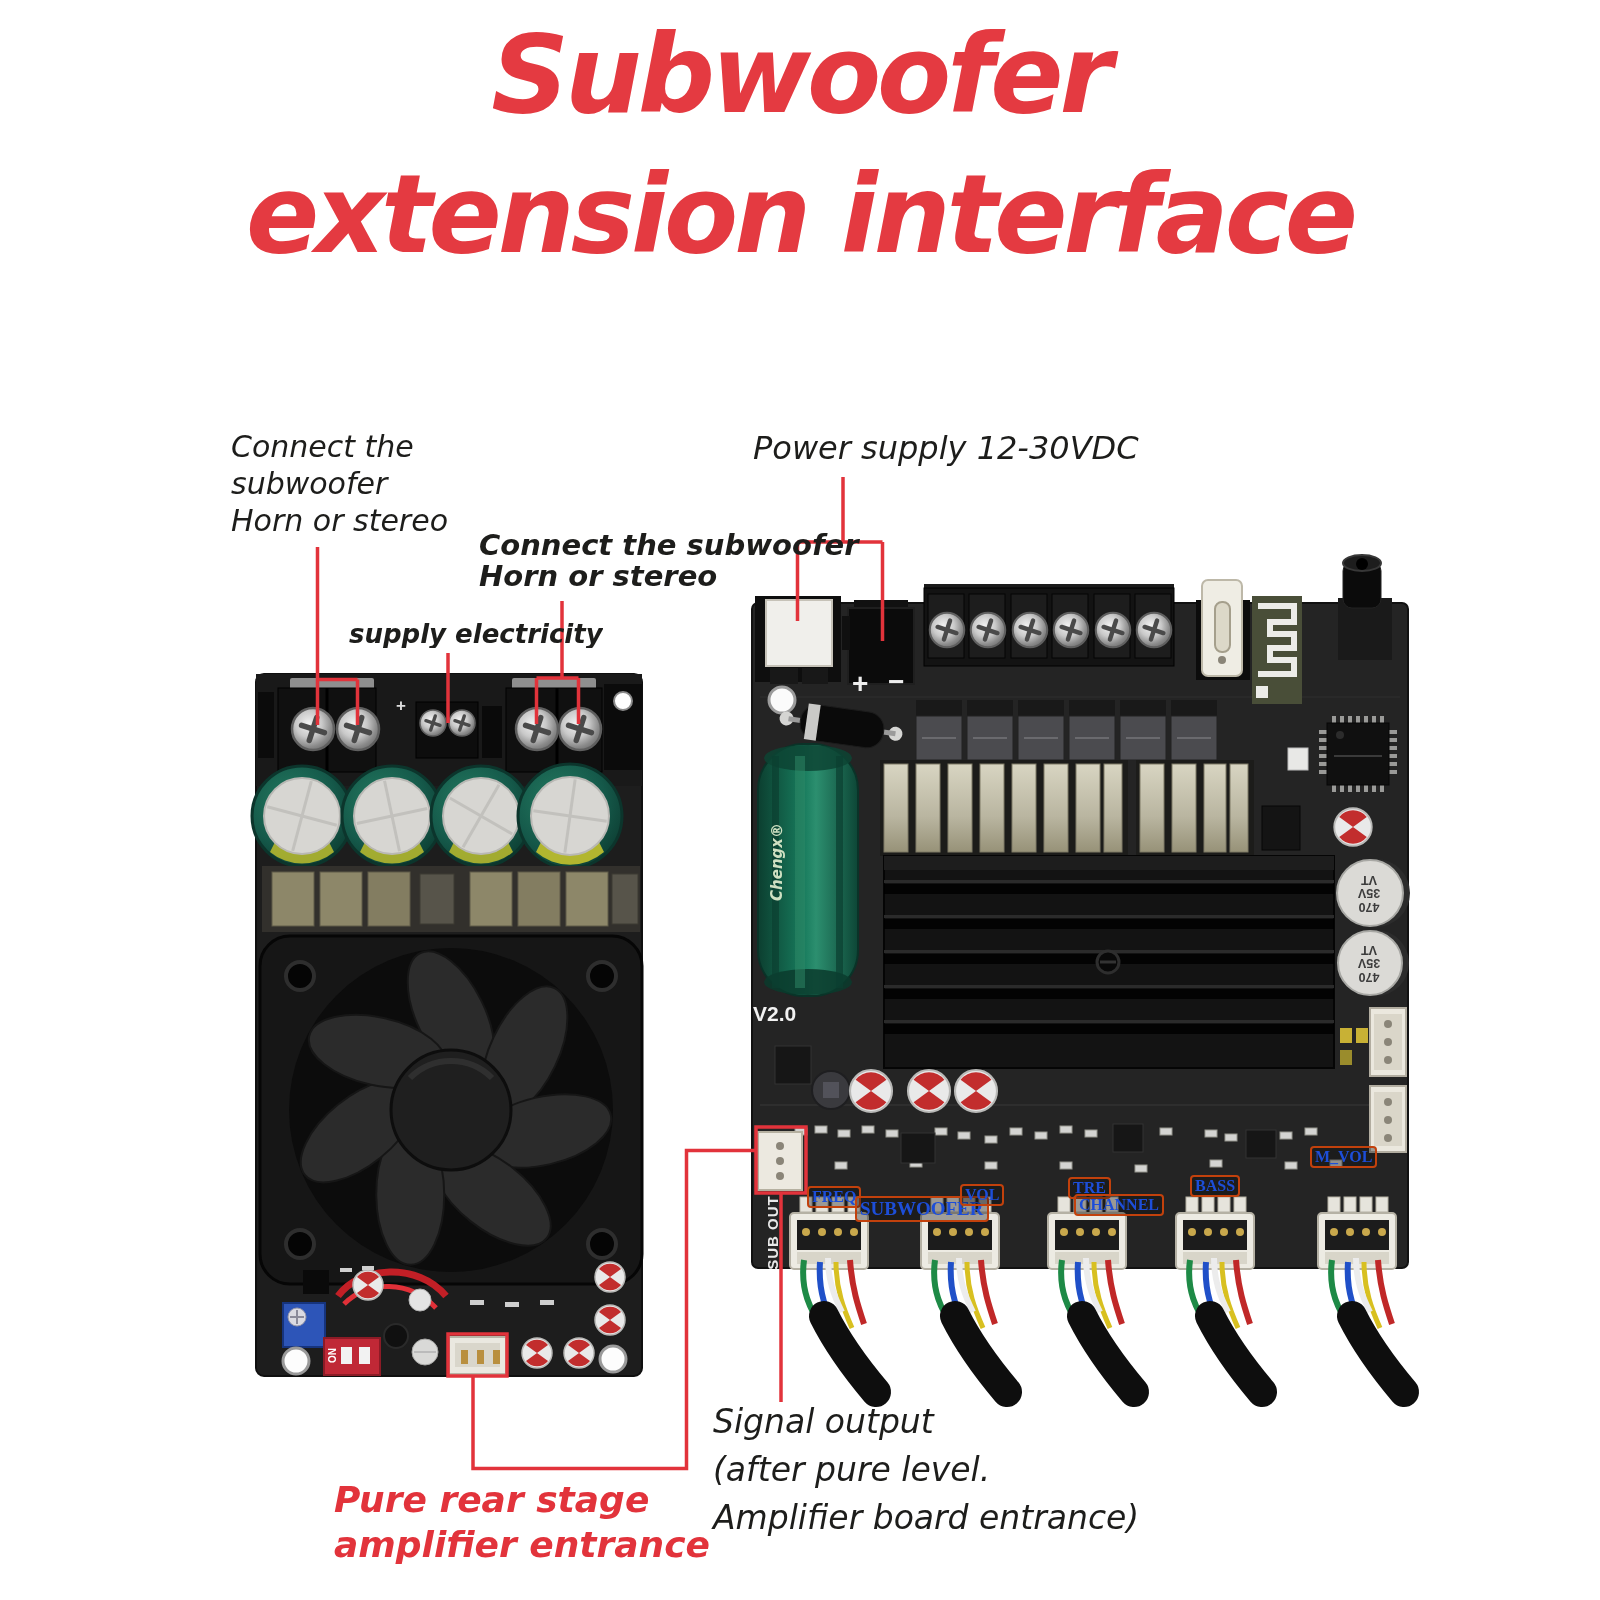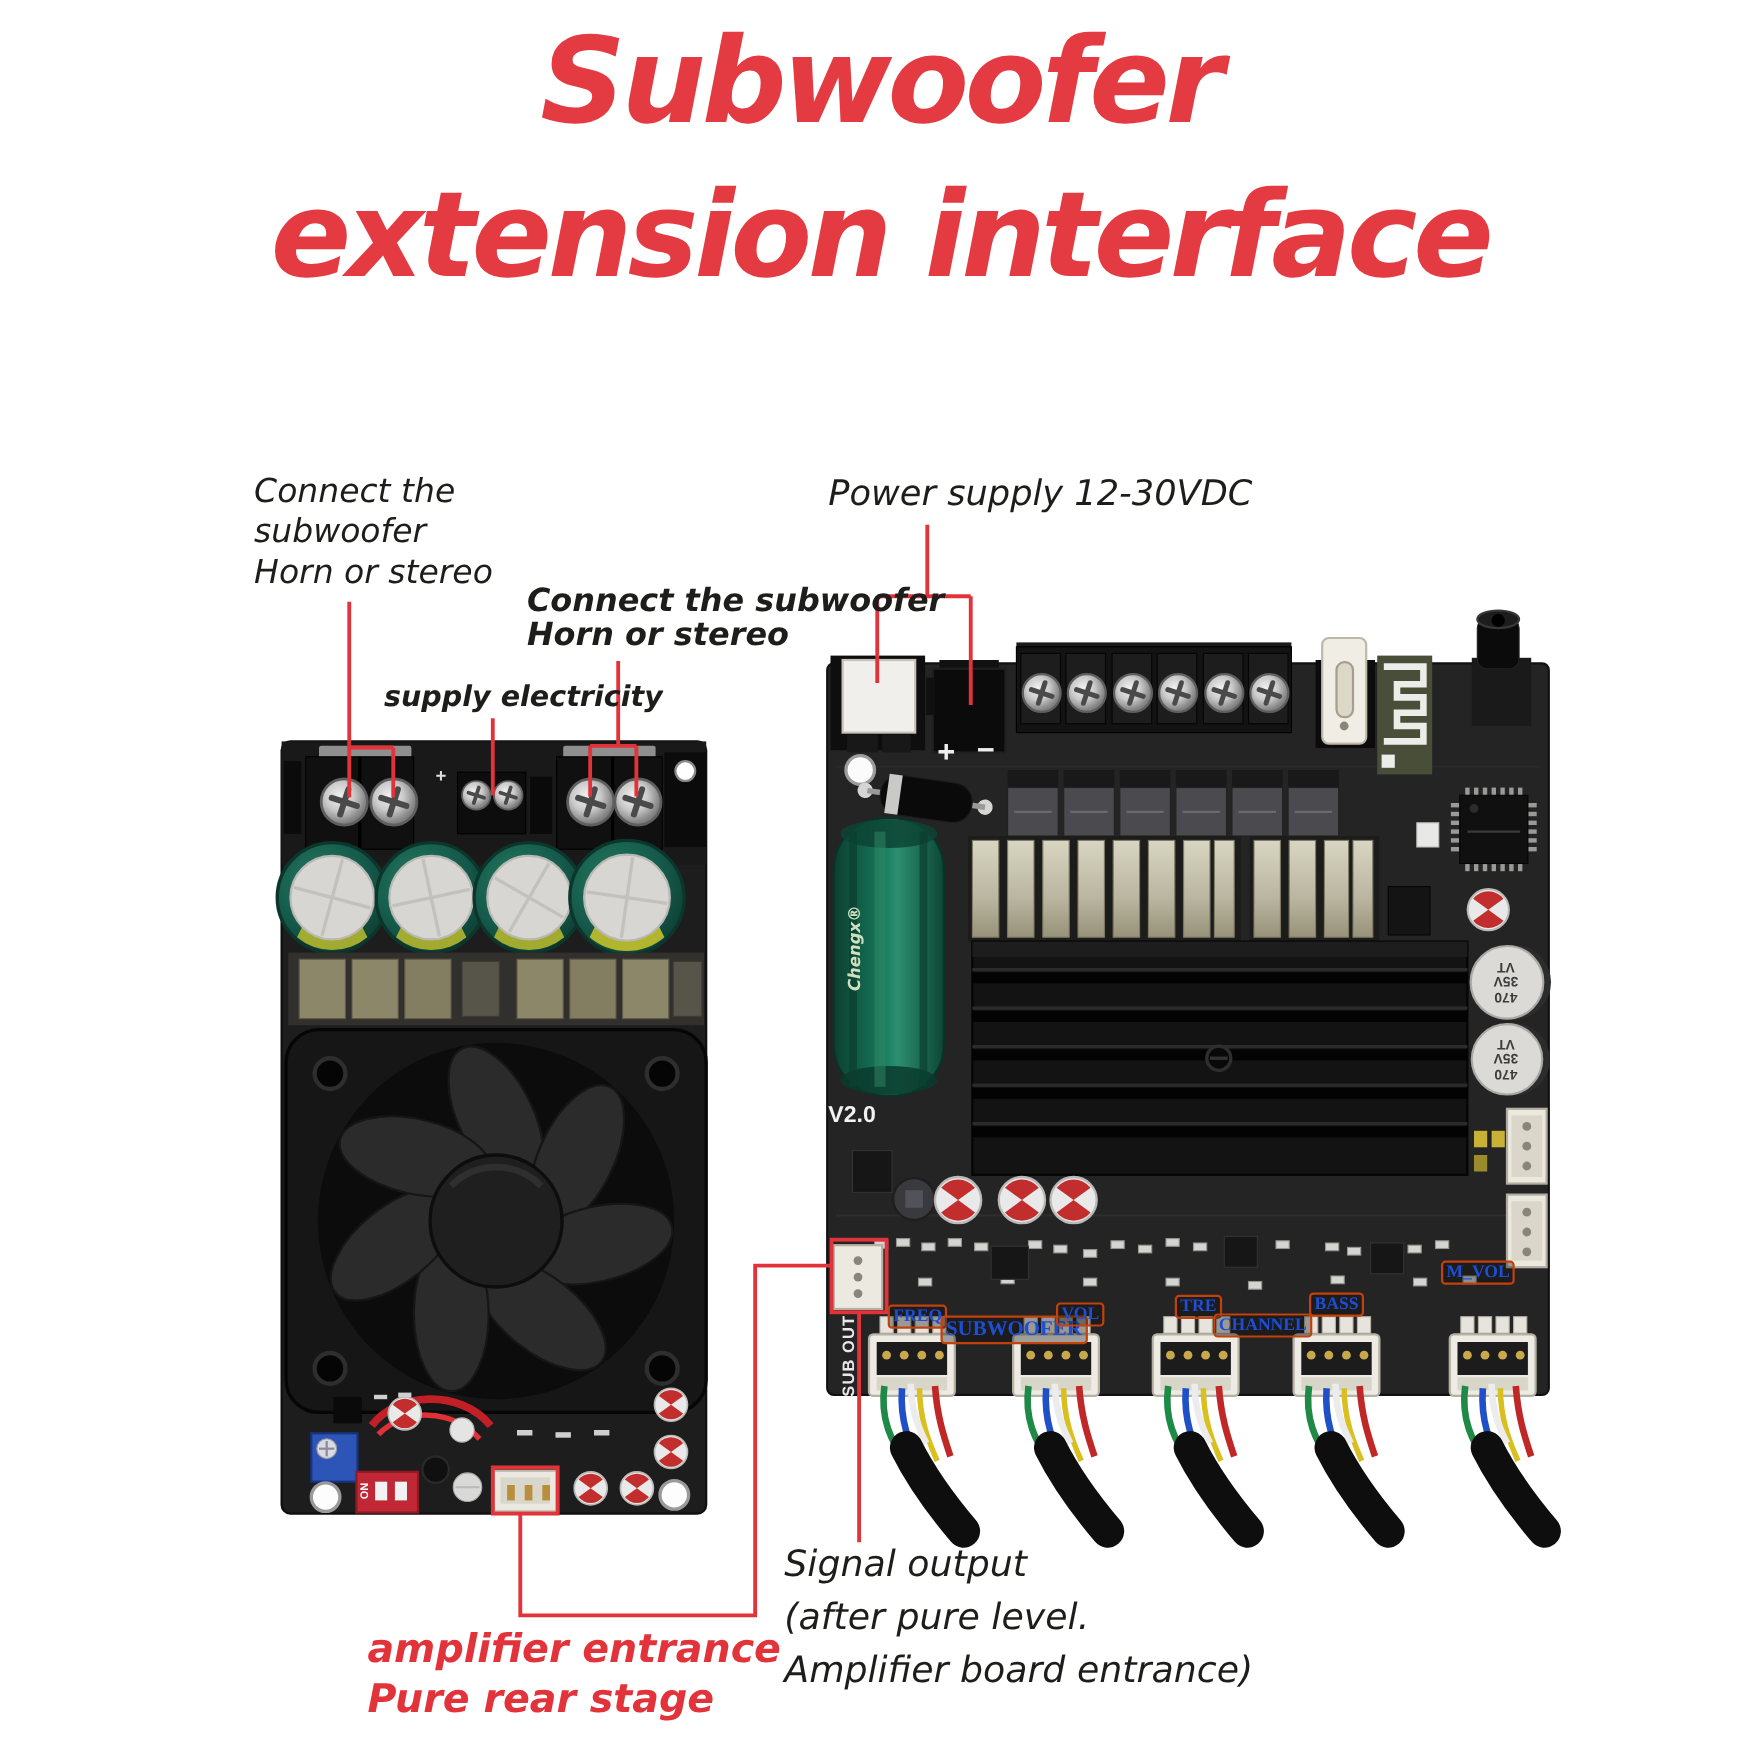--- a/index.html
+++ b/index.html
@@ -18,21 +18,21 @@
   .ann-se{left:349px;top:617px;font-size:26px;height:31px;overflow:hidden;line-height:34px;font-weight:bold;}
   .ann-ss{left:713px;top:1398px;font-size:33px;line-height:48px;}
   .ann-pr{left:334px;top:1477px;font-size:36px;line-height:45px;font-weight:bold;color:#e2333b;}
   .pcb-label{position:absolute;border:2px solid #c2410c;border-radius:4px;color:#1d4ed8;
              background:rgba(15,15,15,.35);font-family:Liberation Serif, serif;
              font-weight:bold;padding:0 3px;line-height:1.15;}
   .lb-freq{left:807px;top:1186px;font-size:16px;}
   .lb-sub{left:855px;top:1196px;font-size:19px;}
   .lb-vol{left:960px;top:1184px;font-size:16px;}
   .lb-tre{left:1068px;top:1177px;font-size:16px;}
-  .lb-chn{left:1103px;top:1194px;font-size:16px;}
+  .lb-chn{left:1074px;top:1194px;font-size:16px;}
   .lb-bass{left:1190px;top:1175px;font-size:16px;}
   .lb-mvol{left:1310px;top:1146px;font-size:16px;}
   .vtext{position:absolute;color:#e8e8e8;font-family:"Liberation Sans",sans-serif;font-weight:bold;}
   .lb-subout{left:730px;top:1224px;width:84px;font-size:15px;text-align:center;transform:rotate(-90deg);letter-spacing:1px;}
   .lb-v20{left:753px;top:1002px;color:#f2f2f2;font-size:21px;font-weight:bold;font-family:"Liberation Sans",sans-serif;}
   .lb-on{left:317px;top:1350px;width:30px;font-size:10px;color:#fff;text-align:center;transform:rotate(-90deg);}
   .lb-plusR{left:852px;top:668px;color:#eee;font-size:28px;font-weight:bold;font-family:"Liberation Sans",sans-serif;}
   .lb-minusR{left:888px;top:666px;color:#eee;font-size:28px;font-weight:bold;font-family:"Liberation Sans",sans-serif;}
   .lb-plusL{left:396px;top:696px;color:#ddd;font-size:17px;font-weight:bold;font-family:"Liberation Sans",sans-serif;}
   .capmark{position:absolute;width:56px;color:#3c3c3c;font-family:"Liberation Sans",sans-serif;
@@ -532,22 +532,22 @@
 
 <div class="txt ann ann-se">supply electricity</div>
 
 <div class="txt ann ann-ss">
   <div>Signal output</div>
   <div>(after pure level.</div>
   <div>Amplifier board entrance)</div>
 </div>
 
 <div class="txt ann ann-pr">
+  <div>Pure rear stage</div>
   <div>amplifier entrance</div>
-  <div>Pure rear stage</div>
 </div>
 
 <div class="pcb-label lb-freq">FREQ</div>
 <div class="pcb-label lb-sub">SUBWOOFER</div>
 <div class="pcb-label lb-vol">VOL</div>
 <div class="pcb-label lb-tre">TRE</div>
 <div class="pcb-label lb-chn">CHANNEL</div>
 <div class="pcb-label lb-bass">BASS</div>
 <div class="pcb-label lb-mvol">M_VOL</div>
 <div class="vtext lb-subout">SUB OUT</div>

